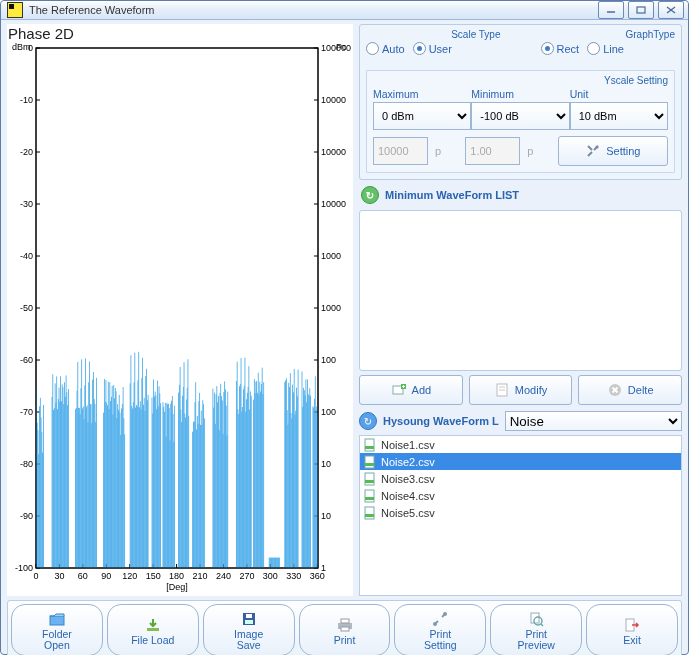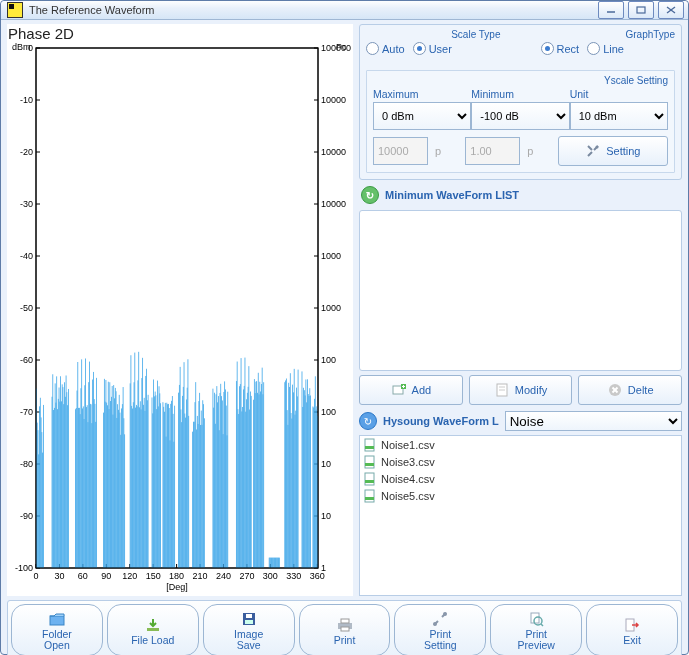--- a/index.html
+++ b/index.html
@@ -598,20 +598,27 @@
           <select><option>Noise</option></select>
         </div>
         <div class="filelist" id="filelist">
             <div class="item">
               <svg class="fi" width="14" height="14">
                 <rect x="2" y="1" width="9" height="12" fill="#fff" stroke="#7aa"></rect>
                 <rect x="2" y="8" width="9" height="3" fill="#5b5"></rect>
               </svg>
               <span>Noise1.csv</span>
             </div>
+            <div class="item sel">
+              <svg class="fi" width="14" height="14">
+                <rect x="2" y="1" width="9" height="12" fill="#fff" stroke="#7aa"></rect>
+                <rect x="2" y="8" width="9" height="3" fill="#5b5"></rect>
+              </svg>
+              <span>Noise2.csv</span>
+            </div>
             <div class="item">
               <svg class="fi" width="14" height="14">
                 <rect x="2" y="1" width="9" height="12" fill="#fff" stroke="#7aa"></rect>
                 <rect x="2" y="8" width="9" height="3" fill="#5b5"></rect>
               </svg>
               <span>Noise3.csv</span>
             </div>
             <div class="item">
               <svg class="fi" width="14" height="14">
                 <rect x="2" y="1" width="9" height="12" fill="#fff" stroke="#7aa"></rect>

